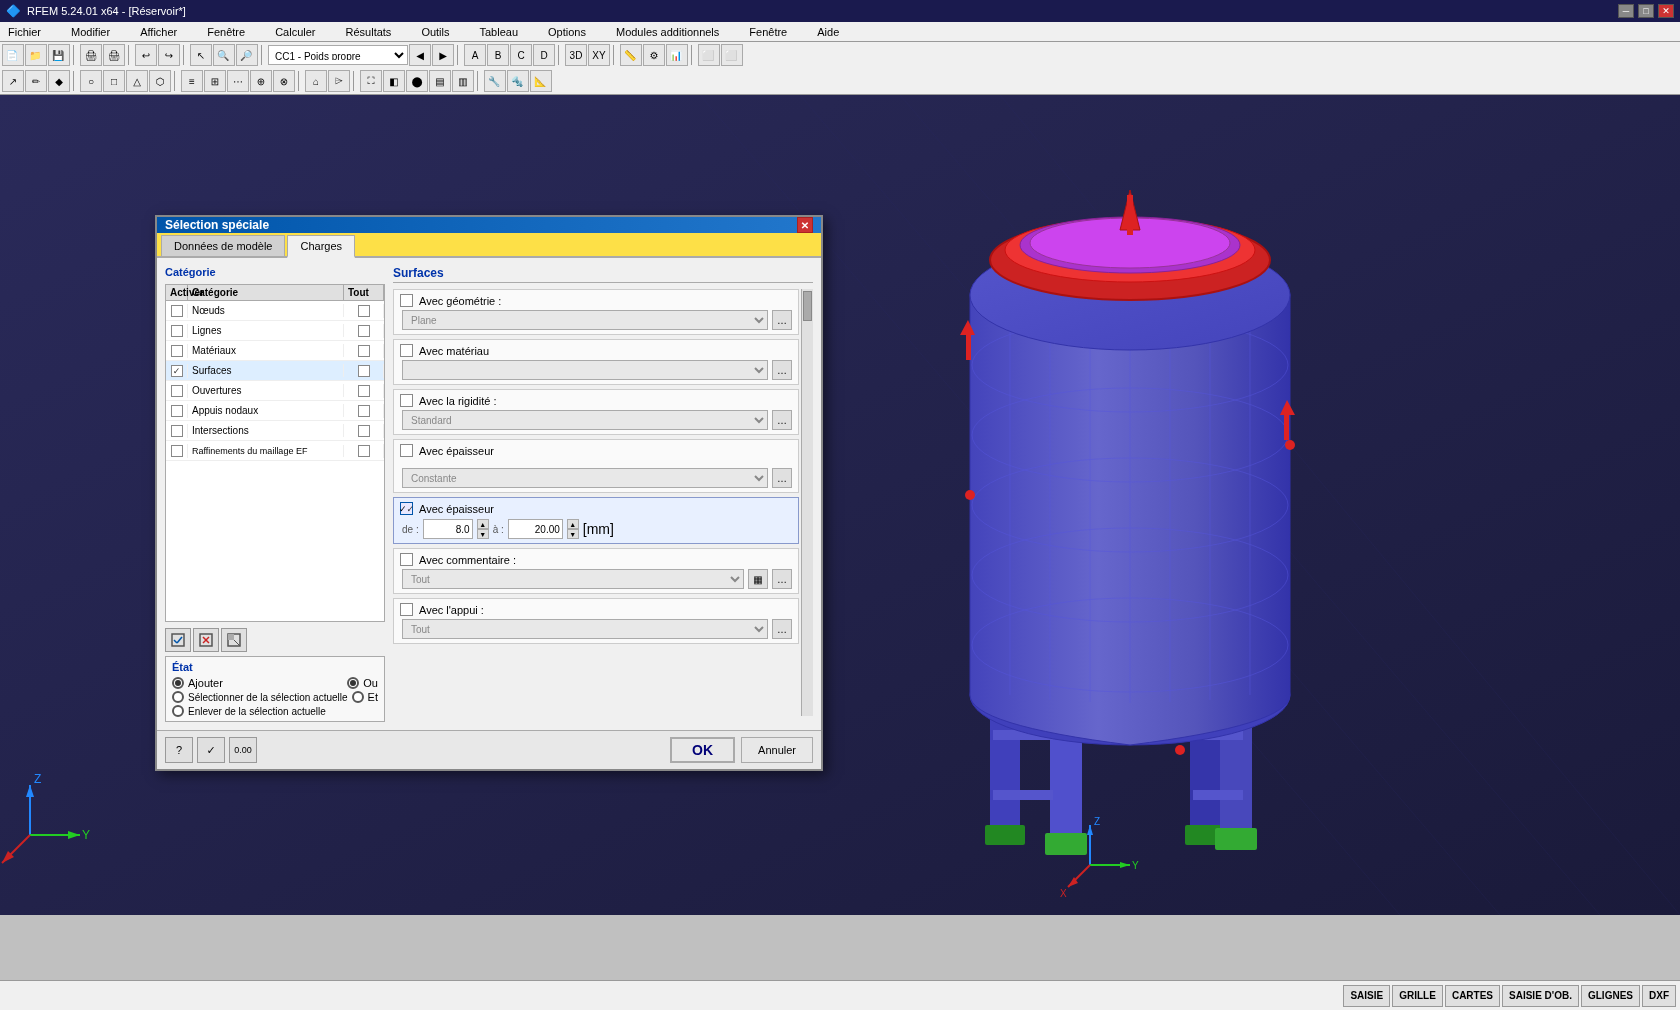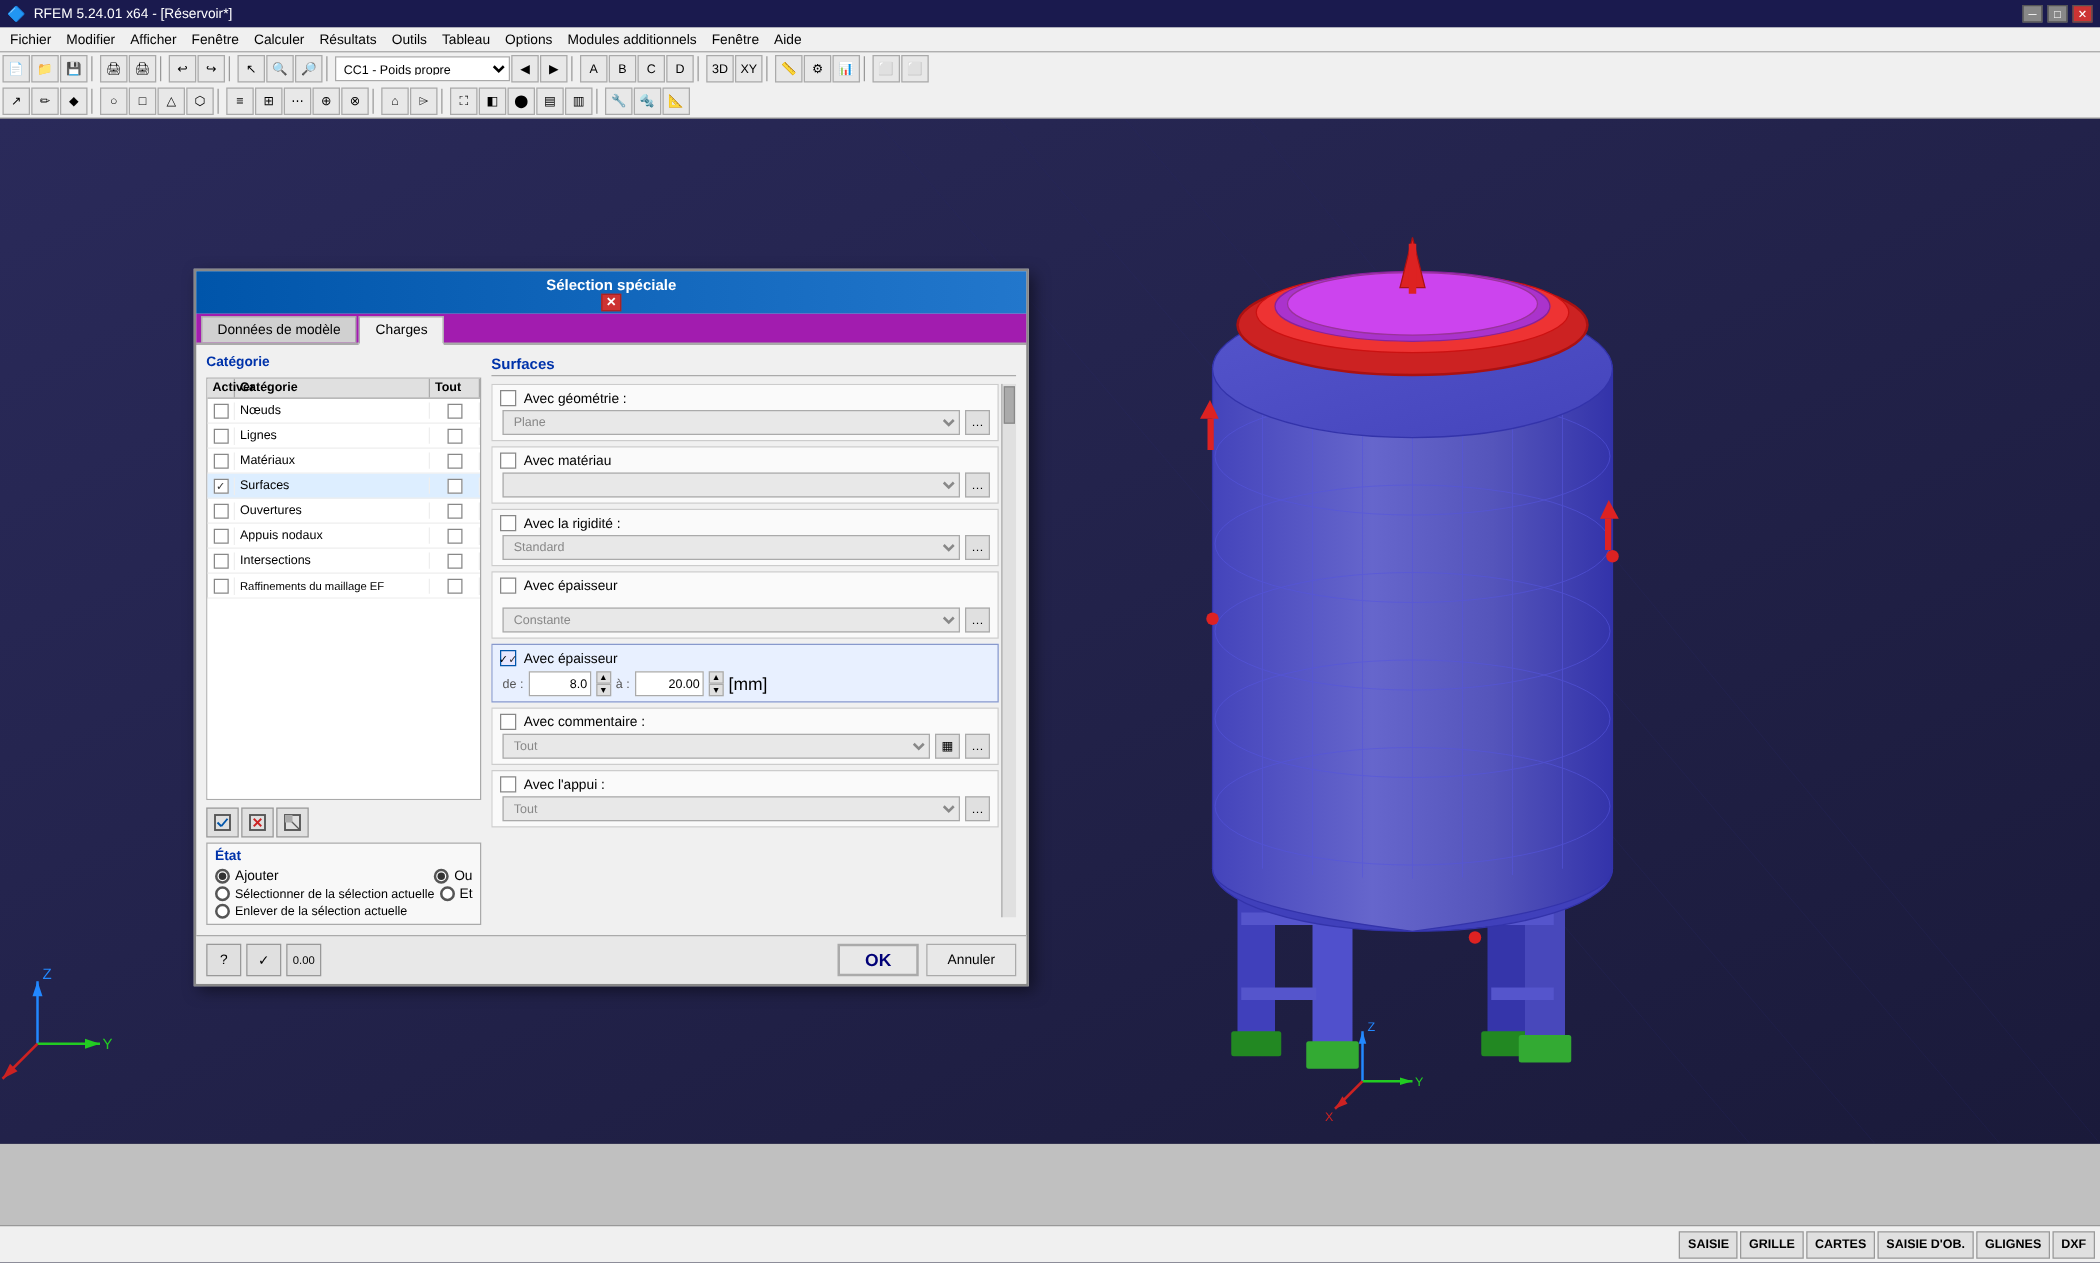--- a/index.html
+++ b/index.html
@@ -42,21 +42,21 @@
     }
 
     
     .menu-bar {
       background: #f0f0f0;
       height: 20px;
       display: flex;
       align-items: center;
       padding: 0 4px;
       border-bottom: 1px solid #999;
-      gap: 4px;
+      gap: 22px;
     }
     .menu-item {
       font-size: 11px;
       padding: 1px 4px;
       cursor: pointer;
       color: #000;
     }
 
     
     .toolbar-area {
@@ -138,40 +138,39 @@
 
     .dialog-title-bar {
       background: linear-gradient(to right, #0055aa, #2277cc);
       color: white;
       padding: 4px 8px;
       font-size: 12px;
       font-weight: bold;
       display: flex;
       align-items: center;
       justify-content: space-between;
-      height: 34px;
-      flex-direction: column;
+      height: 16px;
     }
     .dialog-close-btn {
       width: 16px;
       height: 16px;
       background: #cc3333;
       color: white;
       font-size: 10px;
       display: flex;
       align-items: center;
       justify-content: center;
       cursor: pointer;
       border: 1px solid #aa2222;
     }
 
     
     .dialog-tabs {
       display: flex;
-      background: #a21caf;
+      background: #fde047;
       border-bottom: 2px solid #aaa;
       padding: 0 4px;
     }
     .dialog-tab {
       padding: 4px 12px;
       font-size: 11px;
       cursor: pointer;
       border: 1px solid #aaa;
       border-bottom: none;
       background: #d0d0d0;

